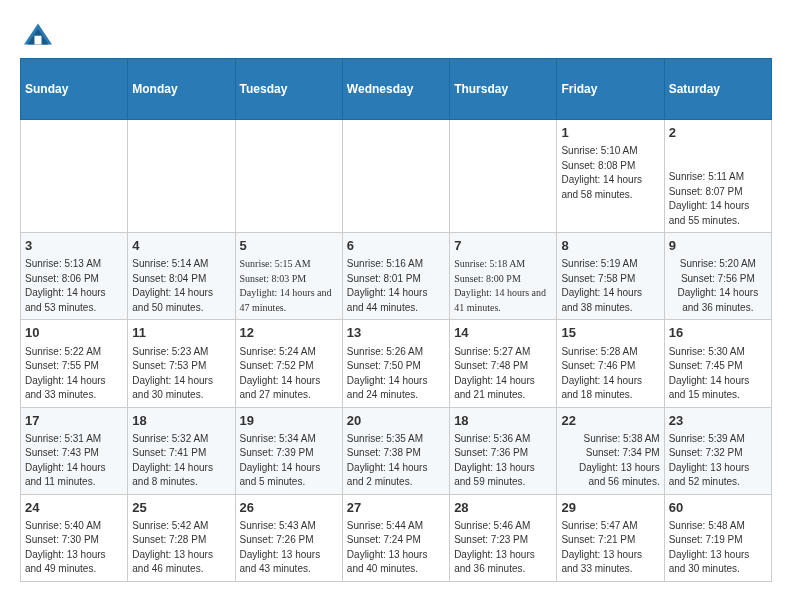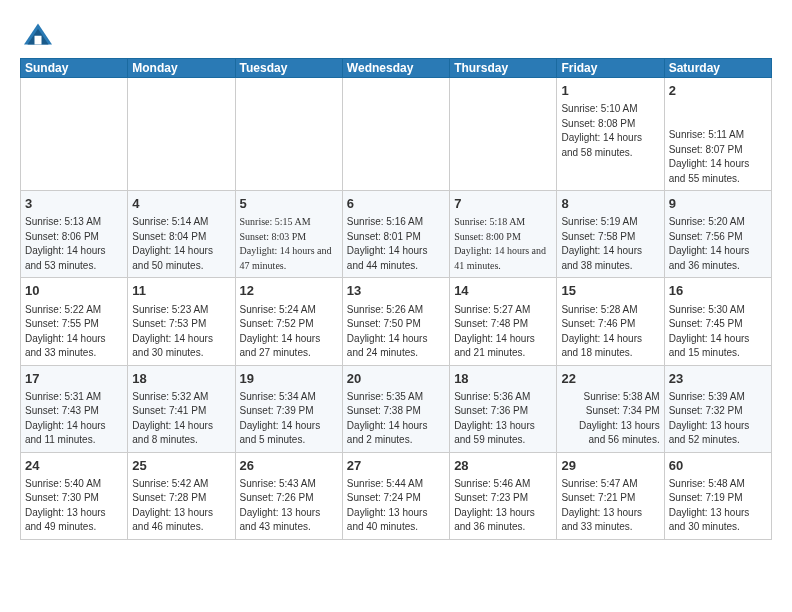--- a/index.html
+++ b/index.html
@@ -44,21 +44,21 @@
       color: #555;
     }
     table {
       width: 100%;
       border-collapse: collapse;
       font-size: 11px;
     }
     thead th {
       background-color: #2a7ab5;
       color: #fff;
-      padding: 2px 4px;
+      padding: 23px 4px;
       text-align: left;
       font-weight: bold;
       font-size: 12px;
       border: 1px solid #1a6aa0;
     }
     tbody td {
       border: 1px solid #ccc;
       vertical-align: top;
       padding: 4px;
       width: calc(100% / 7);
@@ -175,21 +175,21 @@
 Daylight: 14 hours and 41 minutes.</div>
         </td>
         <td>
           <span class="day-number">8</span>
           <div class="day-info" style="white-space: pre-line;">Sunrise: 5:19 AM
 Sunset: 7:58 PM
 Daylight: 14 hours and 38 minutes.</div>
         </td>
         <td>
           <span class="day-number">9</span>
-          <div class="day-info" style="white-space: pre-line;">Sunrise: 5:20 AM
+          <div class="day-info" style="white-space: pre-line; text-align: center;">Sunrise: 5:20 AM
 Sunset: 7:56 PM
 Daylight: 14 hours and 36 minutes.</div>
         </td>
       </tr>
       <tr>
         <td>
           <span class="day-number">10</span>
           <div class="day-info" style="white-space: pre-line;">Sunrise: 5:22 AM
 Sunset: 7:55 PM
 Daylight: 14 hours and 33 minutes.</div>

